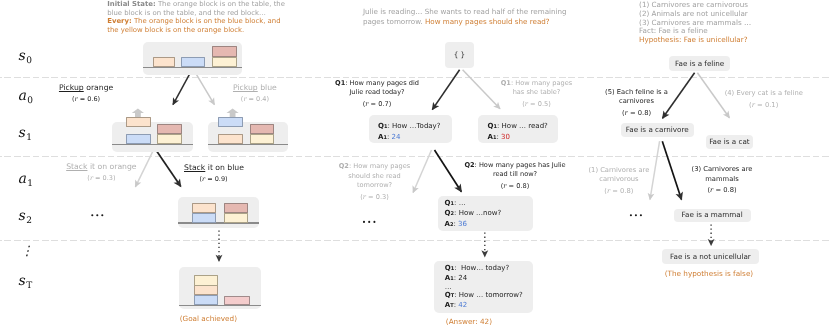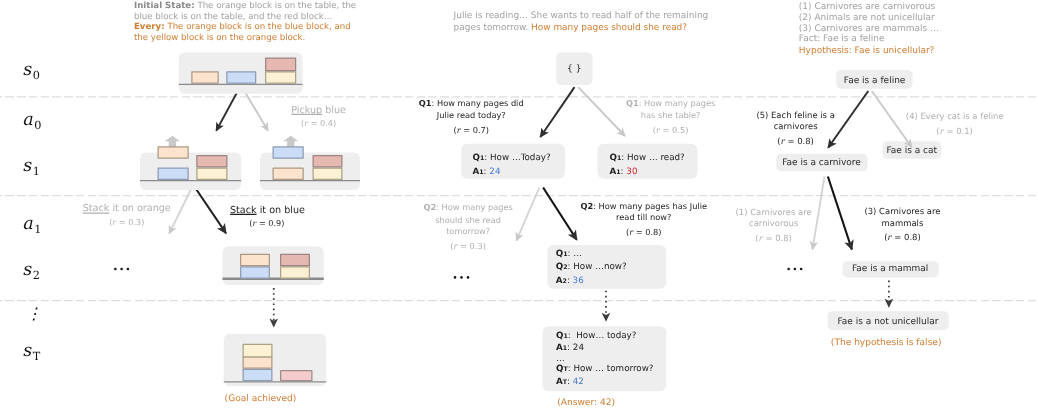--- a/index.html
+++ b/index.html
@@ -157,20 +157,24 @@
   <div class="para" style="left:107.2px; top:-0.3px; width:180px"><b>Initial State:</b><span> The orange block is on the table, the blue block is on the table, and the red block…</span><br><span class="hlb">Every:</span><span class="hl"> The orange block is on the blue block, and the yellow block is on the orange block.</span></div>
 
   <div class="bw" style="left:142.7px; top:41.5px; width:99px; height:33px">
     <div class="ground" style="left:0px; top:25px; width:99px"></div>
     <div class="blk c-orange" style="left:10.2px; top:15.2px; width:22.6px; height:10.4px"></div>
     <div class="blk c-blue" style="left:38.4px; top:15.2px; width:23.8px; height:10.4px"></div>
     <div class="blk c-yellow" style="left:69.3px; top:15.2px; width:25px; height:10.4px"></div>
     <div class="blk c-red" style="left:69.3px; top:4.8px;  width:25px; height:10.4px"></div>
   </div>
 
+  <div class="edgelab eb" style="left:57.6px; top:83.3px; width:57px; white-space:nowrap">
+    <span class="u">Pickup</span><span> orange</span>
+    <span class="r"><span>(</span><i>r</i> <span>= 0.6)</span></span>
+  </div>
   <div class="edgelab eb dim" style="left:231.9px; top:83.3px; width:46px; white-space:nowrap">
     <span class="u">Pickup</span><span> blue</span>
     <span class="r"><span>(</span><i>r</i> <span>= 0.4)</span></span>
   </div>
 
   <div class="bw" style="left:112.3px; top:122px; width:81px; height:30px">
     <div class="ground" style="left:0px; top:22.1px; width:81px"></div>
     <div class="blk c-blue" style="left:13.9px; top:12.4px; width:24.8px; height:10px"></div>
     <div class="blk c-yellow" style="left:45px;   top:12.4px; width:24.8px; height:10px"></div>
     <div class="blk c-red" style="left:45px;   top:2.4px;  width:24.8px; height:10px"></div>
@@ -273,21 +277,21 @@
   <div class="edgelab el" style="left:604.5px; top:88.2px; width:64px">
     <span>(5) Each feline is a carnivores</span><span class="r"><span>(</span><i>r</i> <span>= 0.8)</span></span>
   </div>
   <div class="edgelab el dim" style="left:724.7px; top:88.7px; width:78px; white-space:nowrap">
     <span>(4) Every cat is a feline</span><span class="r"><span>(</span><i>r</i> <span>= 0.1)</span></span>
   </div>
 
   <div class="node" style="left:620.9px; top:122.6px; width:72.7px; height:14.3px">
       <span>Fae is a carnivore</span>
     </div>
-  <div class="node" style="left:705.9px; top:113px; width:47px; height:14px">
+  <div class="node" style="left:705.9px; top:135px; width:47px; height:14px">
       <span>Fae is a cat</span>
     </div>
 
   <div class="edgelab el dim" style="left:587.4px; top:165.7px; width:63px">
     <span>(1) Carnivores are carnivorous</span><span class="r"><span>(</span><i>r</i> <span>= 0.8)</span></span>
   </div>
   <div class="edgelab el" style="left:690px; top:165.4px; width:64px">
     <span>(3) Carnivores are mammals</span><span class="r"><span>(</span><i>r</i> <span>= 0.8)</span></span>
   </div>
 

